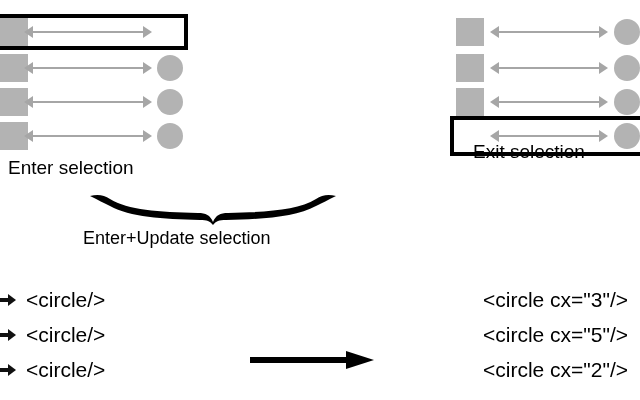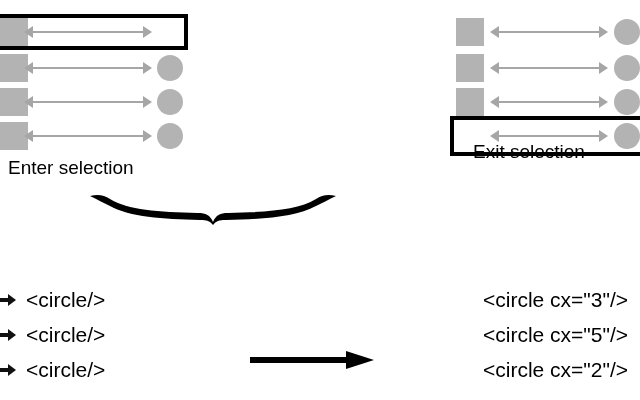--- a/index.html
+++ b/index.html
@@ -224,20 +224,21 @@
     <div class="caption" style="left:23px;top:141px;">Exit selection</div>
   </div>
 
   <svg class="brace" style="left:88px;top:192px;" width="250" height="34" viewBox="0 0 250 34">
     <path d="M2,4 C10,2 16,3 22,7 C40,18 70,20 110,21 C118,21 122,23 125,30
              C128,23 132,21 140,21 C180,20 210,18 228,7 C234,3 240,2 248,4
              C240,8 234,11 228,14 C208,25 176,27 138,28 C131,28 128,29 125,33
              C122,29 119,28 112,28 C74,27 42,25 22,14 C16,11 10,8 2,4 Z" fill="#000000"></path>
   </svg>
 
+  <div class="brace-label" style="left:83px;top:228px;">Enter+Update selection</div>
 
   <div class="abs" style="left:0;top:285px;width:180px;height:115px;padding-left:20px;">
 
     <div class="abs" style="left:0;top:0;height:32px;width:180px;">
       <div class="smallarrow" style="left:0px;top:9px;">
         <div class="sbar"></div>
           <div class="shead"></div>
       </div>
       <div class="codetext" style="left:26px;top:3px;">&lt;circle/&gt;</div>
     </div>

